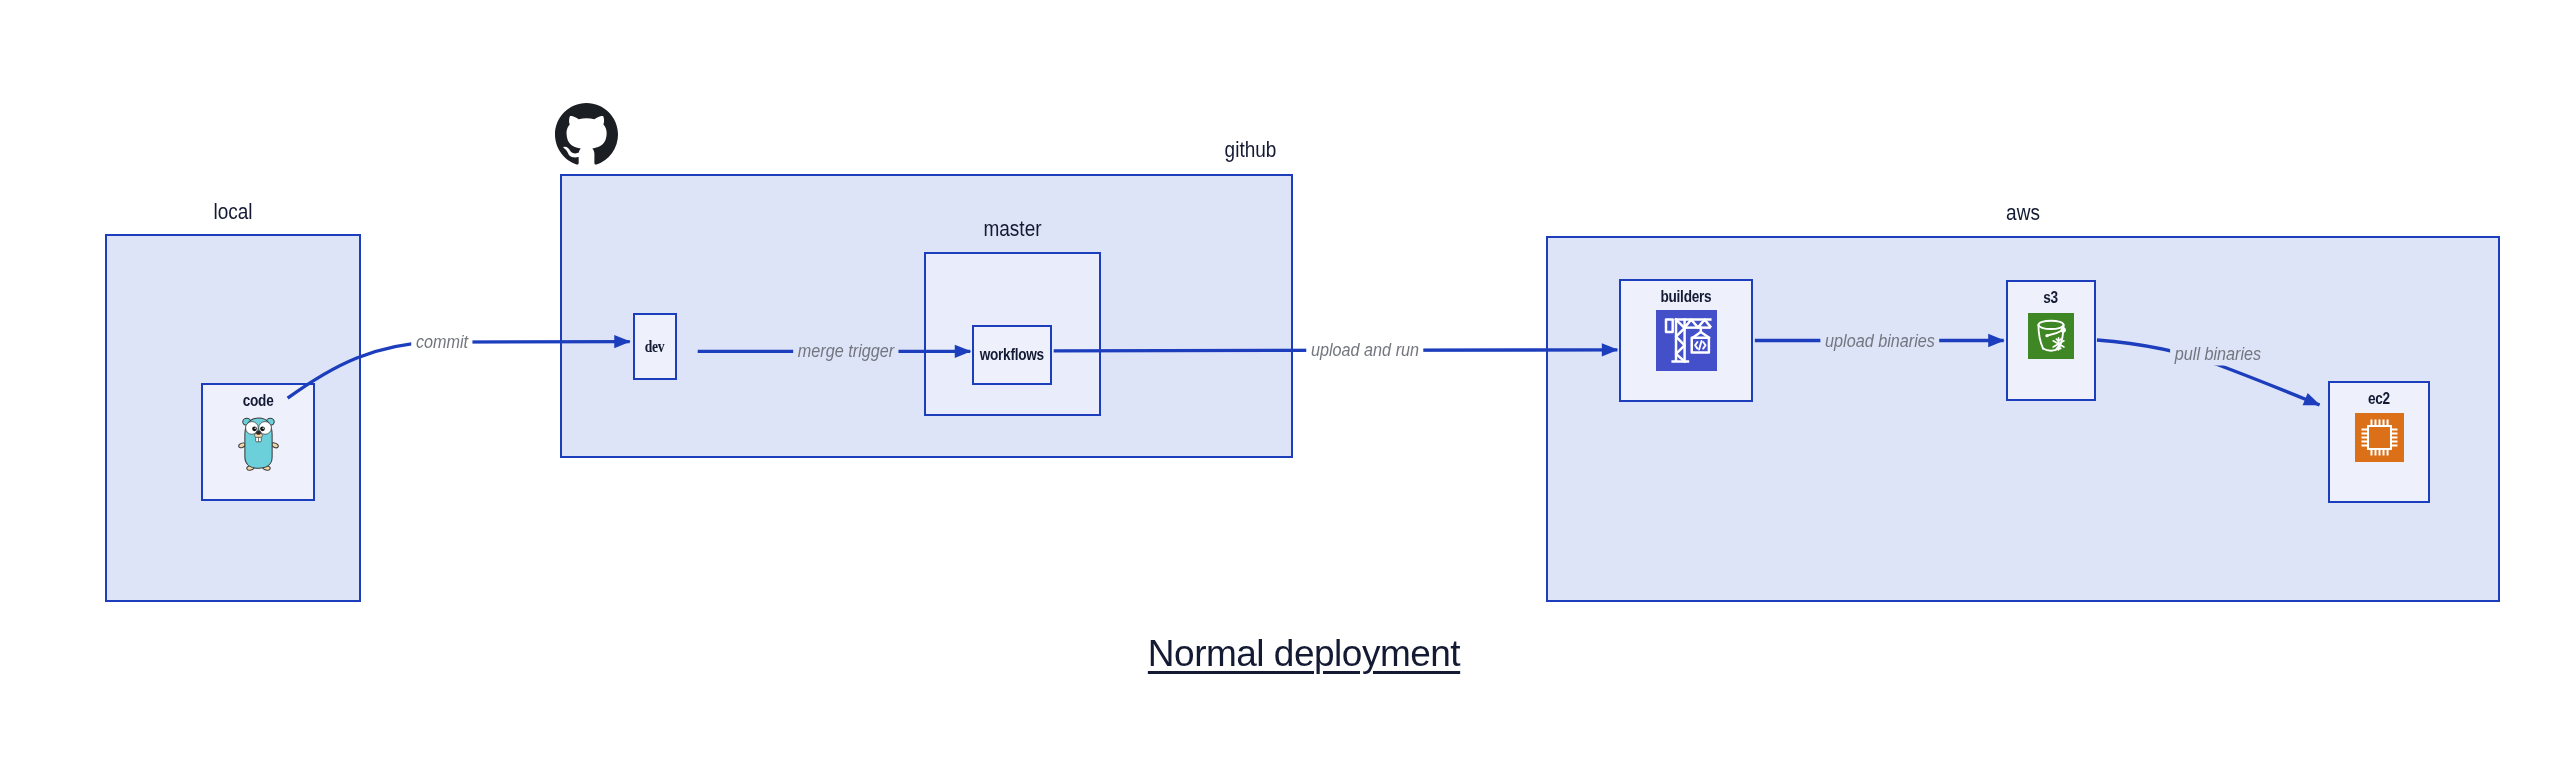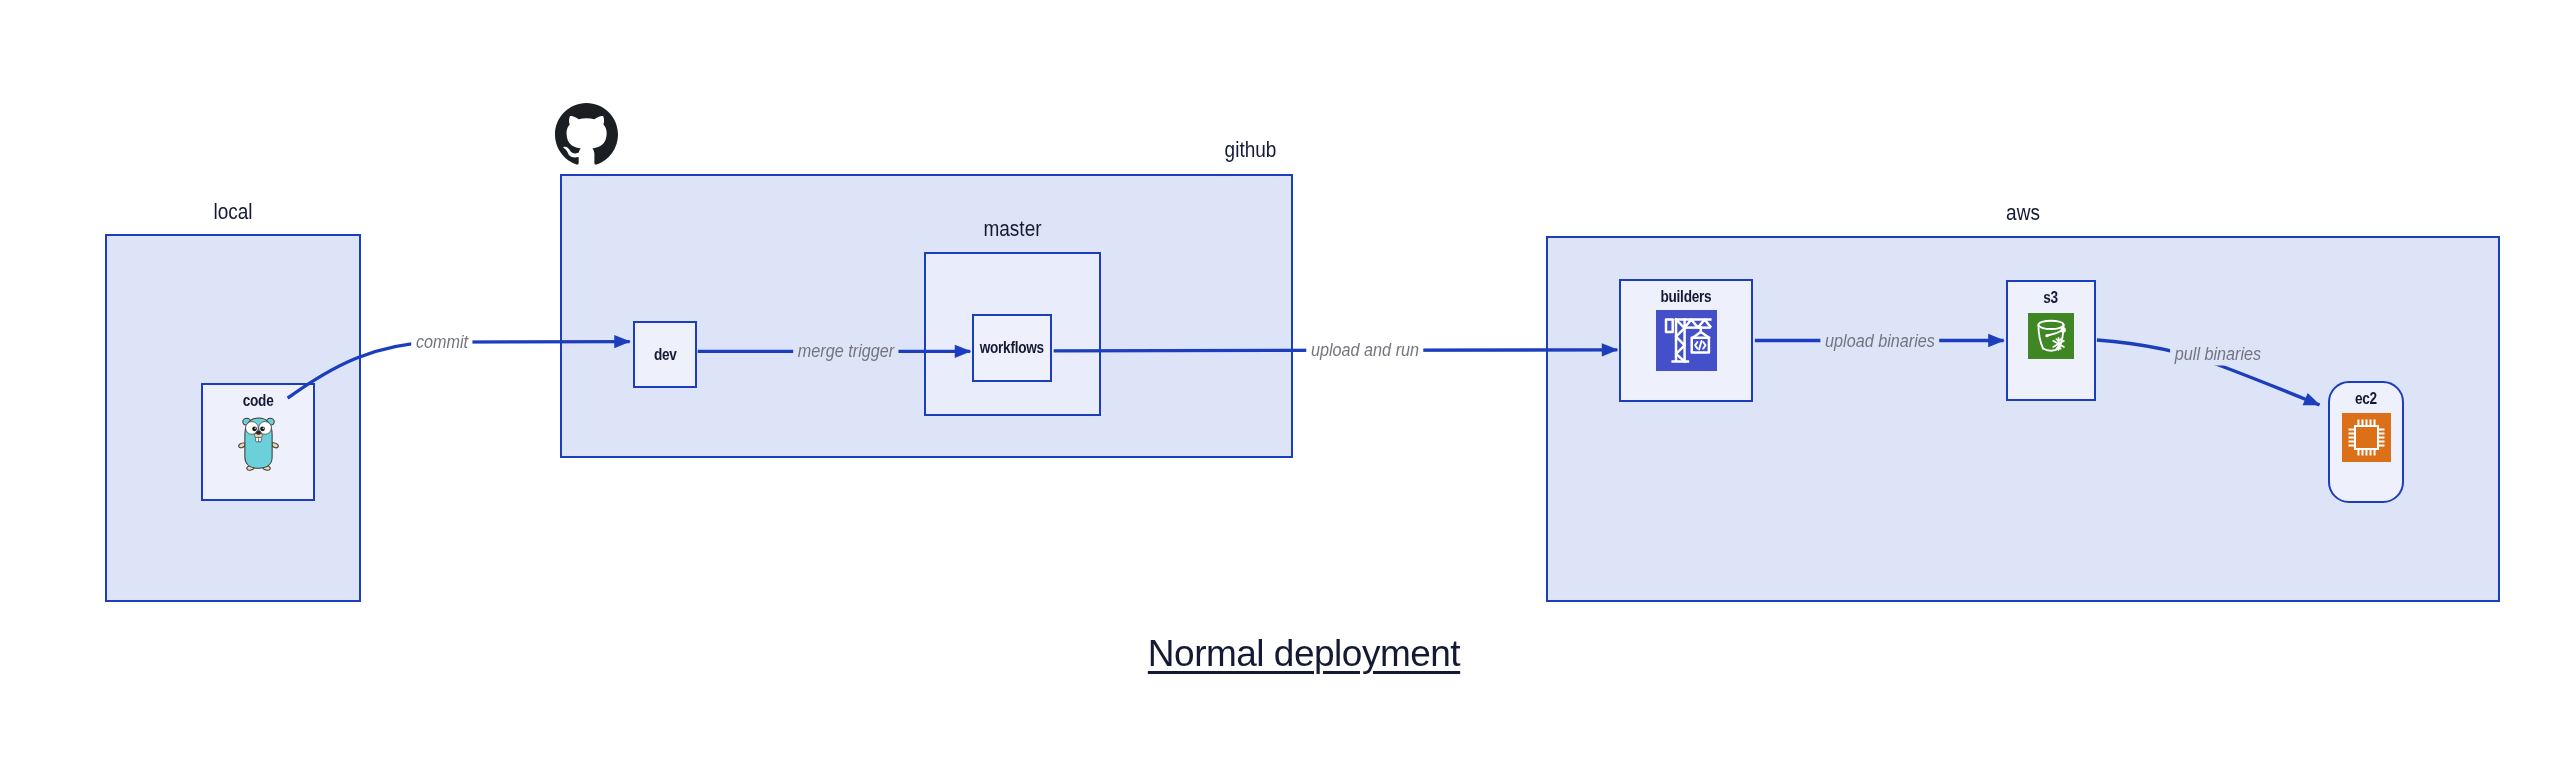--- a/index.html
+++ b/index.html
@@ -117,28 +117,28 @@
       </g>
     </svg>
   </div>
 
   <svg class="icon" style="position:absolute; left:554px; top:103px; z-index:2;" width="65" height="63" viewBox="0 0 16 16">
     <path class="github-mark" d="M8 0C3.58 0 0 3.58 0 8c0 3.54 2.29 6.53 5.47 7.59.4.07.55-.17.55-.38 0-.19-.01-.82-.01-1.49-2.01.37-2.53-.49-2.69-.94-.09-.23-.48-.94-.82-1.13-.28-.15-.68-.52-.01-.53.63-.01 1.08.58 1.23.82.72 1.21 1.87.87 2.33.66.07-.52.28-.87.51-1.07-1.78-.2-3.64-.89-3.64-3.95 0-.87.31-1.59.82-2.15-.08-.2-.36-1.02.08-2.12 0 0 .67-.21 2.2.82.64-.18 1.32-.27 2-.27s1.36.09 2 .27c1.53-1.04 2.2-.82 2.2-.82.44 1.1.16 1.92.08 2.12.51.56.82 1.27.82 2.15 0 3.07-1.87 3.75-3.65 3.95.29.25.54.73.54 1.48 0 1.07-.01 1.93-.01 2.2 0 .21.15.46.55.38A8.01 8.01 0 0 0 16 8c0-4.42-3.58-8-8-8z"></path>
   </svg>
   <div class="group-label" style="left:1168px; top:137px; width:165px;">github</div>
   <div class="group-box" style="left:560px; top:174px; width:733px; height:284px;"></div>
 
-  <div class="node centered" style="left:633px; top:321px; width:64px; height:67px;">
+  <div class="node centered" style="left:633px; top:313px; width:44px; height:67px;font-family:Liberation Serif, serif;">
     <span class="node-label">dev</span>
   </div>
 
   <div class="group-label" style="left:924px; top:216px; width:177px;">master</div>
   <div class="group-box subgroup" style="left:924px; top:252px; width:177px; height:164px;"></div>
 
-  <div class="node centered" style="left:972px; top:314px; width:80px; height:68px;">
+  <div class="node centered" style="left:972px; top:325px; width:80px; height:60px;">
     <span class="node-label">workflows</span>
   </div>
 
   <div class="group-label" style="left:1546px; top:200px; width:954px;">aws</div>
   <div class="group-box" style="left:1546px; top:236px; width:954px; height:366px;"></div>
 
   <div class="node" style="left:1619px; top:279px; width:134px; height:123px;">
     <span class="node-label">builders</span>
     <svg class="icon" width="61" height="61" viewBox="0 0 64 64" style="margin-top:3.6px;">
       <rect class="icon-tile-codebuild" width="64" height="64"></rect>
@@ -177,21 +177,21 @@
       <g stroke="#ffffff" stroke-width="2.3" fill="none" stroke-linecap="round">
         <path d="M42.5 34.5 V51.5"></path>
         <path d="M35 38.7 L50 47.3"></path>
         <path d="M50 38.7 L35 47.3"></path>
         <path d="M39.5 36.4 L42.5 39.4 L45.5 36.4"></path>
         <path d="M39.5 49.6 L42.5 46.6 L45.5 49.6"></path>
       </g>
     </svg>
   </div>
 
-  <div class="node" style="left:2328px; top:381px; width:76px; height:122px;border-radius:21px;">
+  <div class="node" style="left:2328px; top:381px; width:102px; height:122px;">
     <span class="node-label">ec2</span>
     <svg class="icon" width="49" height="49" viewBox="0 0 64 64" style="margin-top:5.2px;">
       <rect class="icon-tile-ec2" width="64" height="64"></rect>
       <g stroke="#ffffff" stroke-width="2.6" fill="none">
         <rect x="17" y="17" width="30" height="30"></rect>
         <path d="M21.5 8.5 V17 M26.75 8.5 V17 M32 8.5 V17 M37.25 8.5 V17 M42.5 8.5 V17"></path>
         <path d="M21.5 47 V55.5 M26.75 47 V55.5 M32 47 V55.5 M37.25 47 V55.5 M42.5 47 V55.5"></path>
         <path d="M8.5 21.5 H17 M8.5 26.75 H17 M8.5 32 H17 M8.5 37.25 H17 M8.5 42.5 H17"></path>
         <path d="M47 21.5 H55.5 M47 26.75 H55.5 M47 32 H55.5 M47 37.25 H55.5 M47 42.5 H55.5"></path>
       </g>

